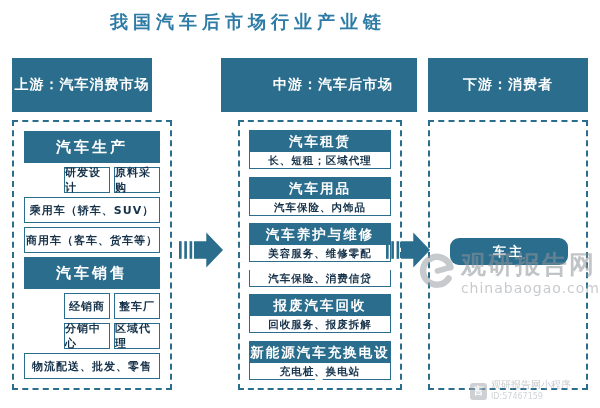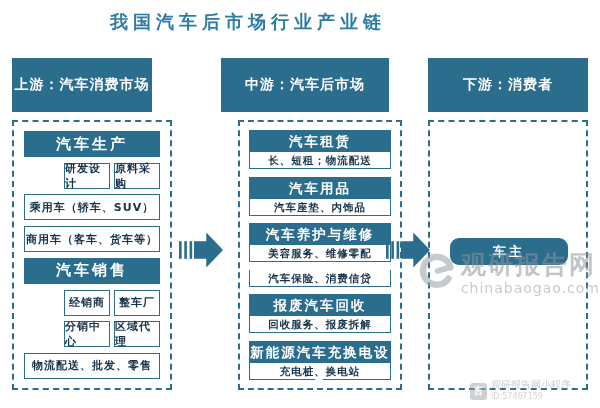--- a/index.html
+++ b/index.html
@@ -13,34 +13,34 @@
     position:absolute; top:10px; left:0; width:496px; text-align:center;
     font-size:18px; font-weight:bold; color:#2e7ca6; letter-spacing:5px;
   }
 
   .col-header {
     position:absolute; top:58px; height:54px; background:#2b6d8c; color:#fff;
     font-weight:bold; font-size:14px; letter-spacing:1px;
     display:flex; align-items:center; justify-content:center;
   }
   .ch-left  { left:12px;  width:140px; }
-  .ch-mid   { left:221px; width:168px; }
+  .ch-mid   { left:221px; width:168px;padding-left:28px; }
   .ch-right { left:428px; width:160px; }
 
   .dashed-box {
     position:absolute; top:120px; height:270px; border:2px dashed #2b6d8c;
     background:#fff; box-sizing:border-box;
   }
   .left-box  { left:12px;  width:160px; padding:9px 10px; display:flex; flex-direction:column; justify-content:space-between; }
   .mid-box   { left:238px; width:164px; padding:8px 9px;  display:flex; flex-direction:column; justify-content:space-between; }
   .right-box { left:428px; width:160px; }
 
   .bar {
     background:#2b6d8c; color:#fff; font-weight:bold; font-size:15px;
-    height:26px; display:flex; align-items:center; justify-content:center; letter-spacing:3px;
+    height:32px; display:flex; align-items:center; justify-content:center; letter-spacing:3px;
     flex:0 0 auto;
   }
   .pair { display:flex; gap:4px; flex:0 0 auto;padding-left:40px; }
   .pair .cell { flex:1; }
   .cell {
     background:#fff; border:1px solid #2b6d8c; color:#16324a; font-weight:bold;
     font-size:11px; height:26px; box-sizing:border-box;
     display:flex; align-items:center; justify-content:center; letter-spacing:1px;
     flex:0 0 auto;
   }
@@ -116,25 +116,25 @@
     <div class="pair">
       <div class="cell">分销中心</div>
       <div class="cell">区域代理</div>
     </div>
     <div class="cell">物流配送、批发、零售</div>
   </div>
 
   <div class="dashed-box mid-box">
     <div class="group">
       <div class="group-title">汽车租赁</div>
-      <div class="group-detail">长、短租；物流配送</div>
+      <div class="group-detail">长、短租；区域代理</div>
     </div>
     <div class="group">
       <div class="group-title">汽车用品</div>
-      <div class="group-detail">汽车座垫、内饰品</div>
+      <div class="group-detail">汽车保险、内饰品</div>
     </div>
     <div class="group">
       <div class="group-title">汽车养护与维修</div>
       <div class="group-detail">美容服务、维修零配</div>
     </div>
     <div class="group">
       <div class="group-detail">汽车保险、消费信贷</div>
     </div>
     <div class="group">
       <div class="group-title">报废汽车回收</div>

